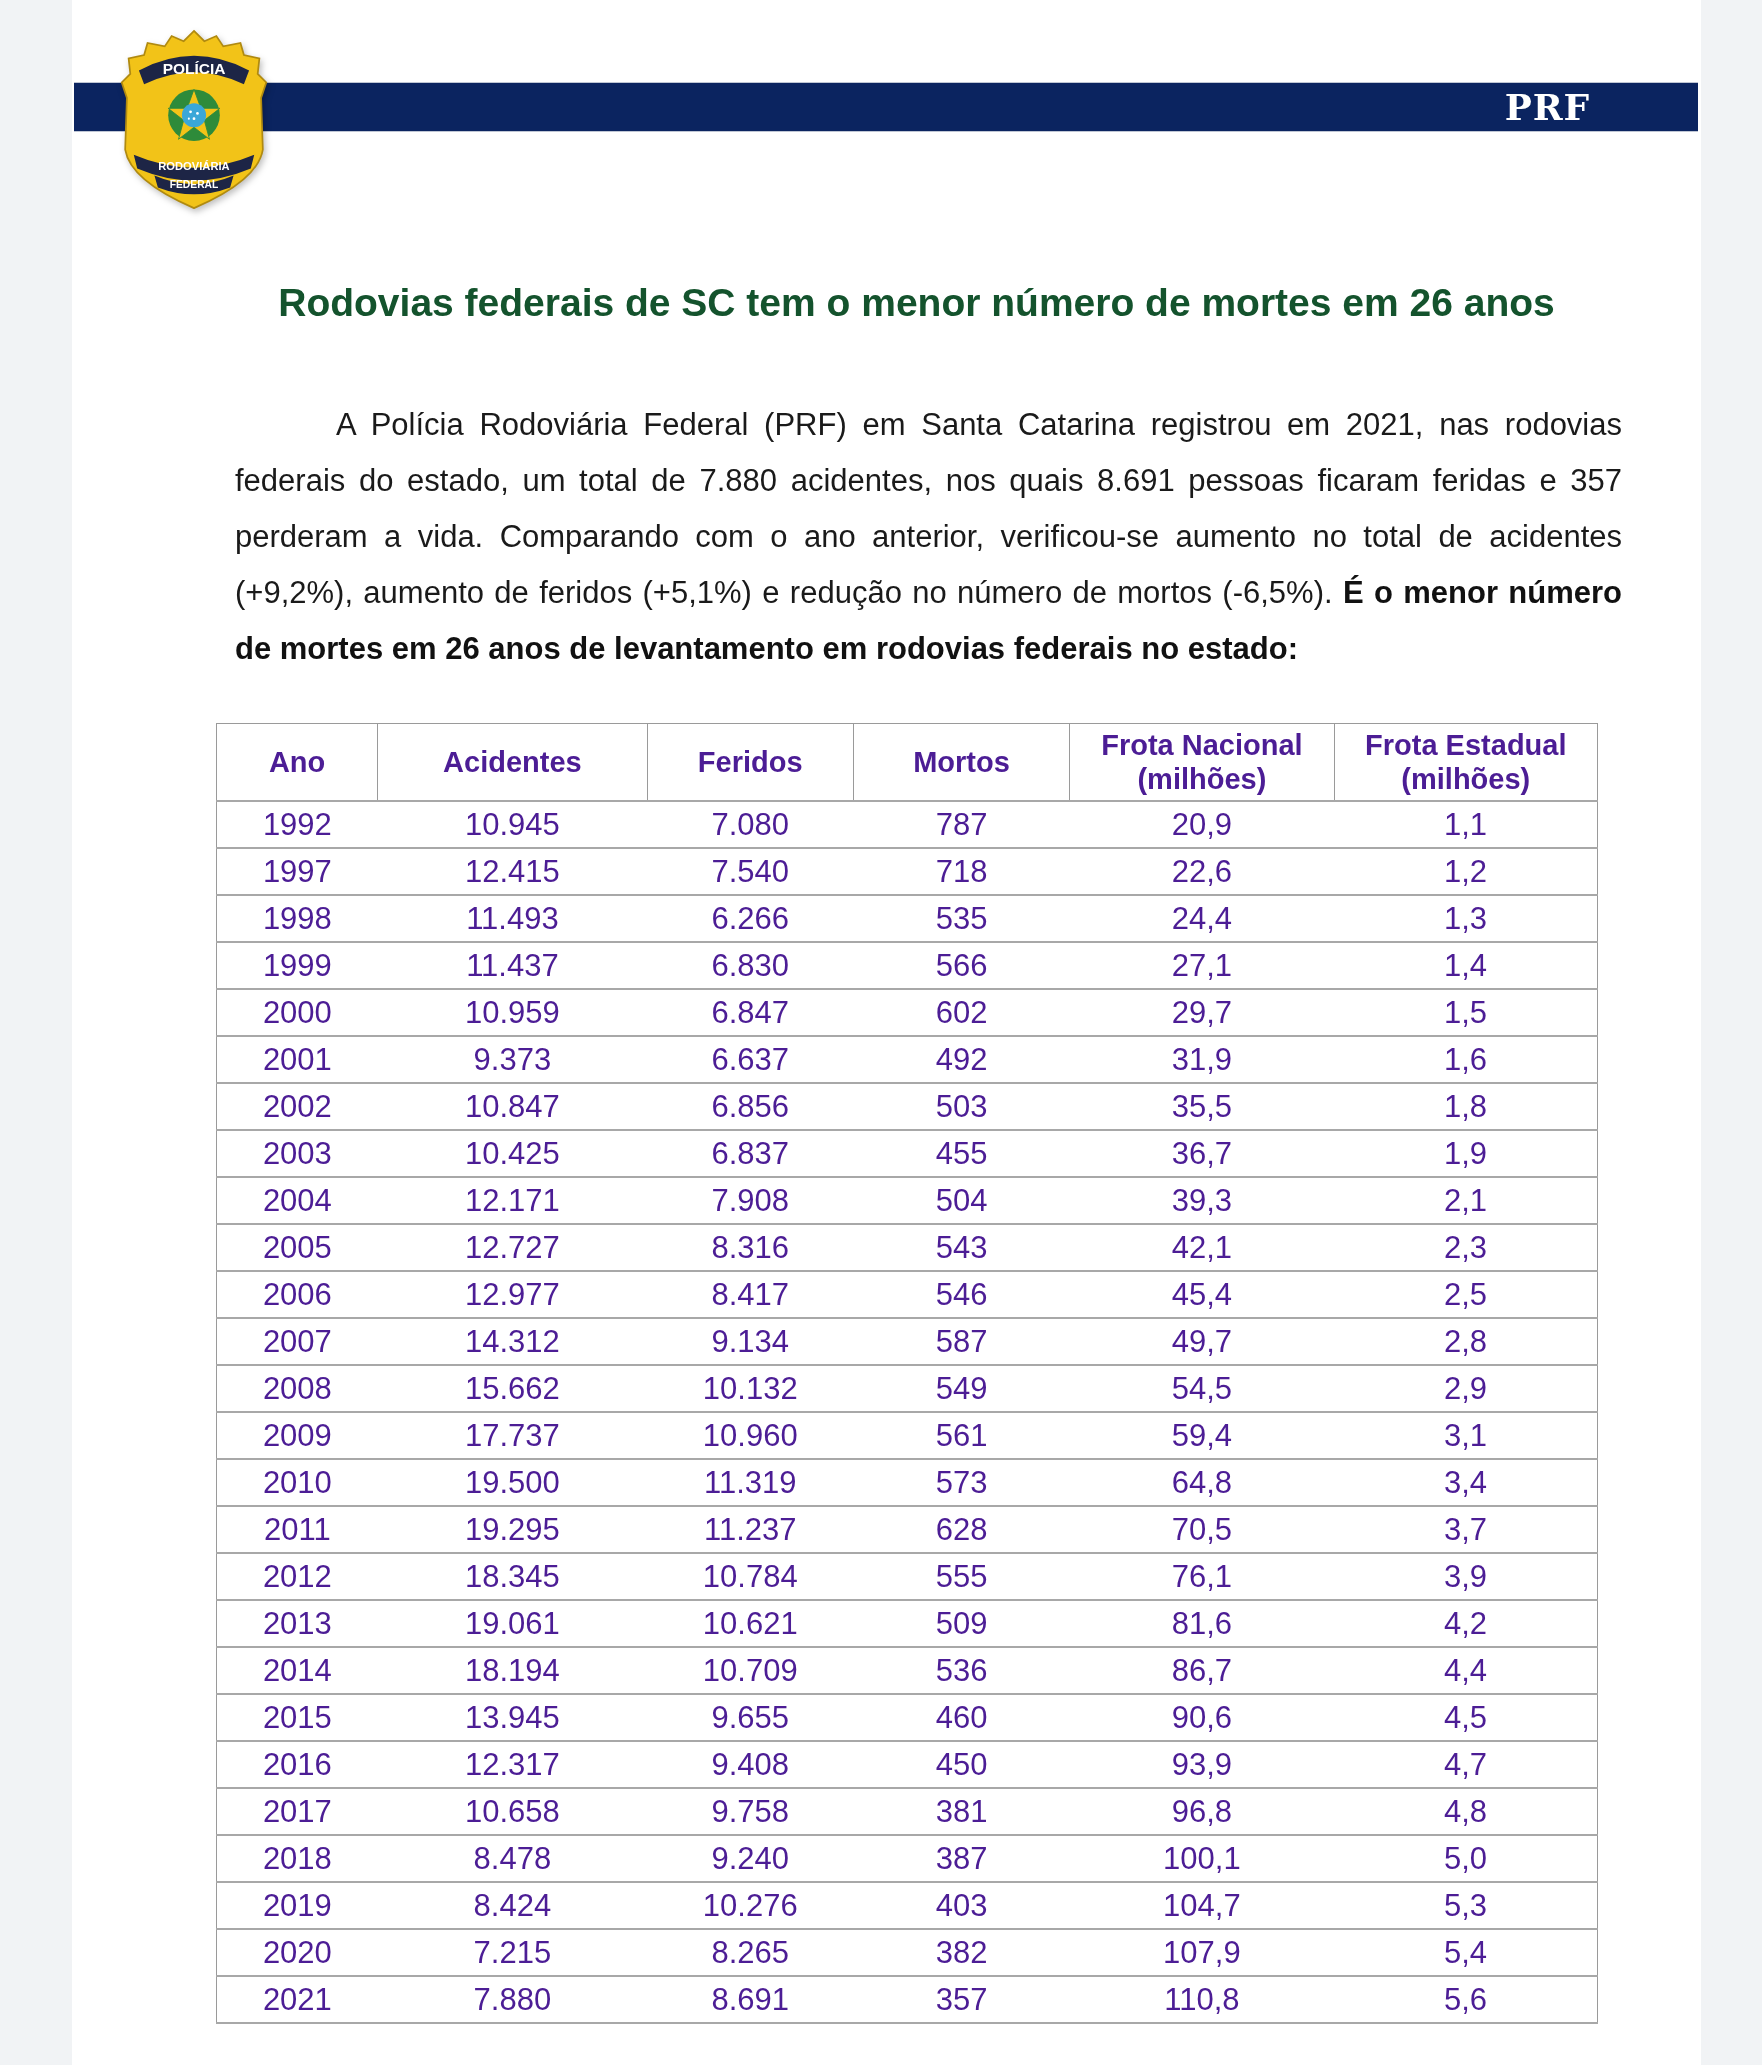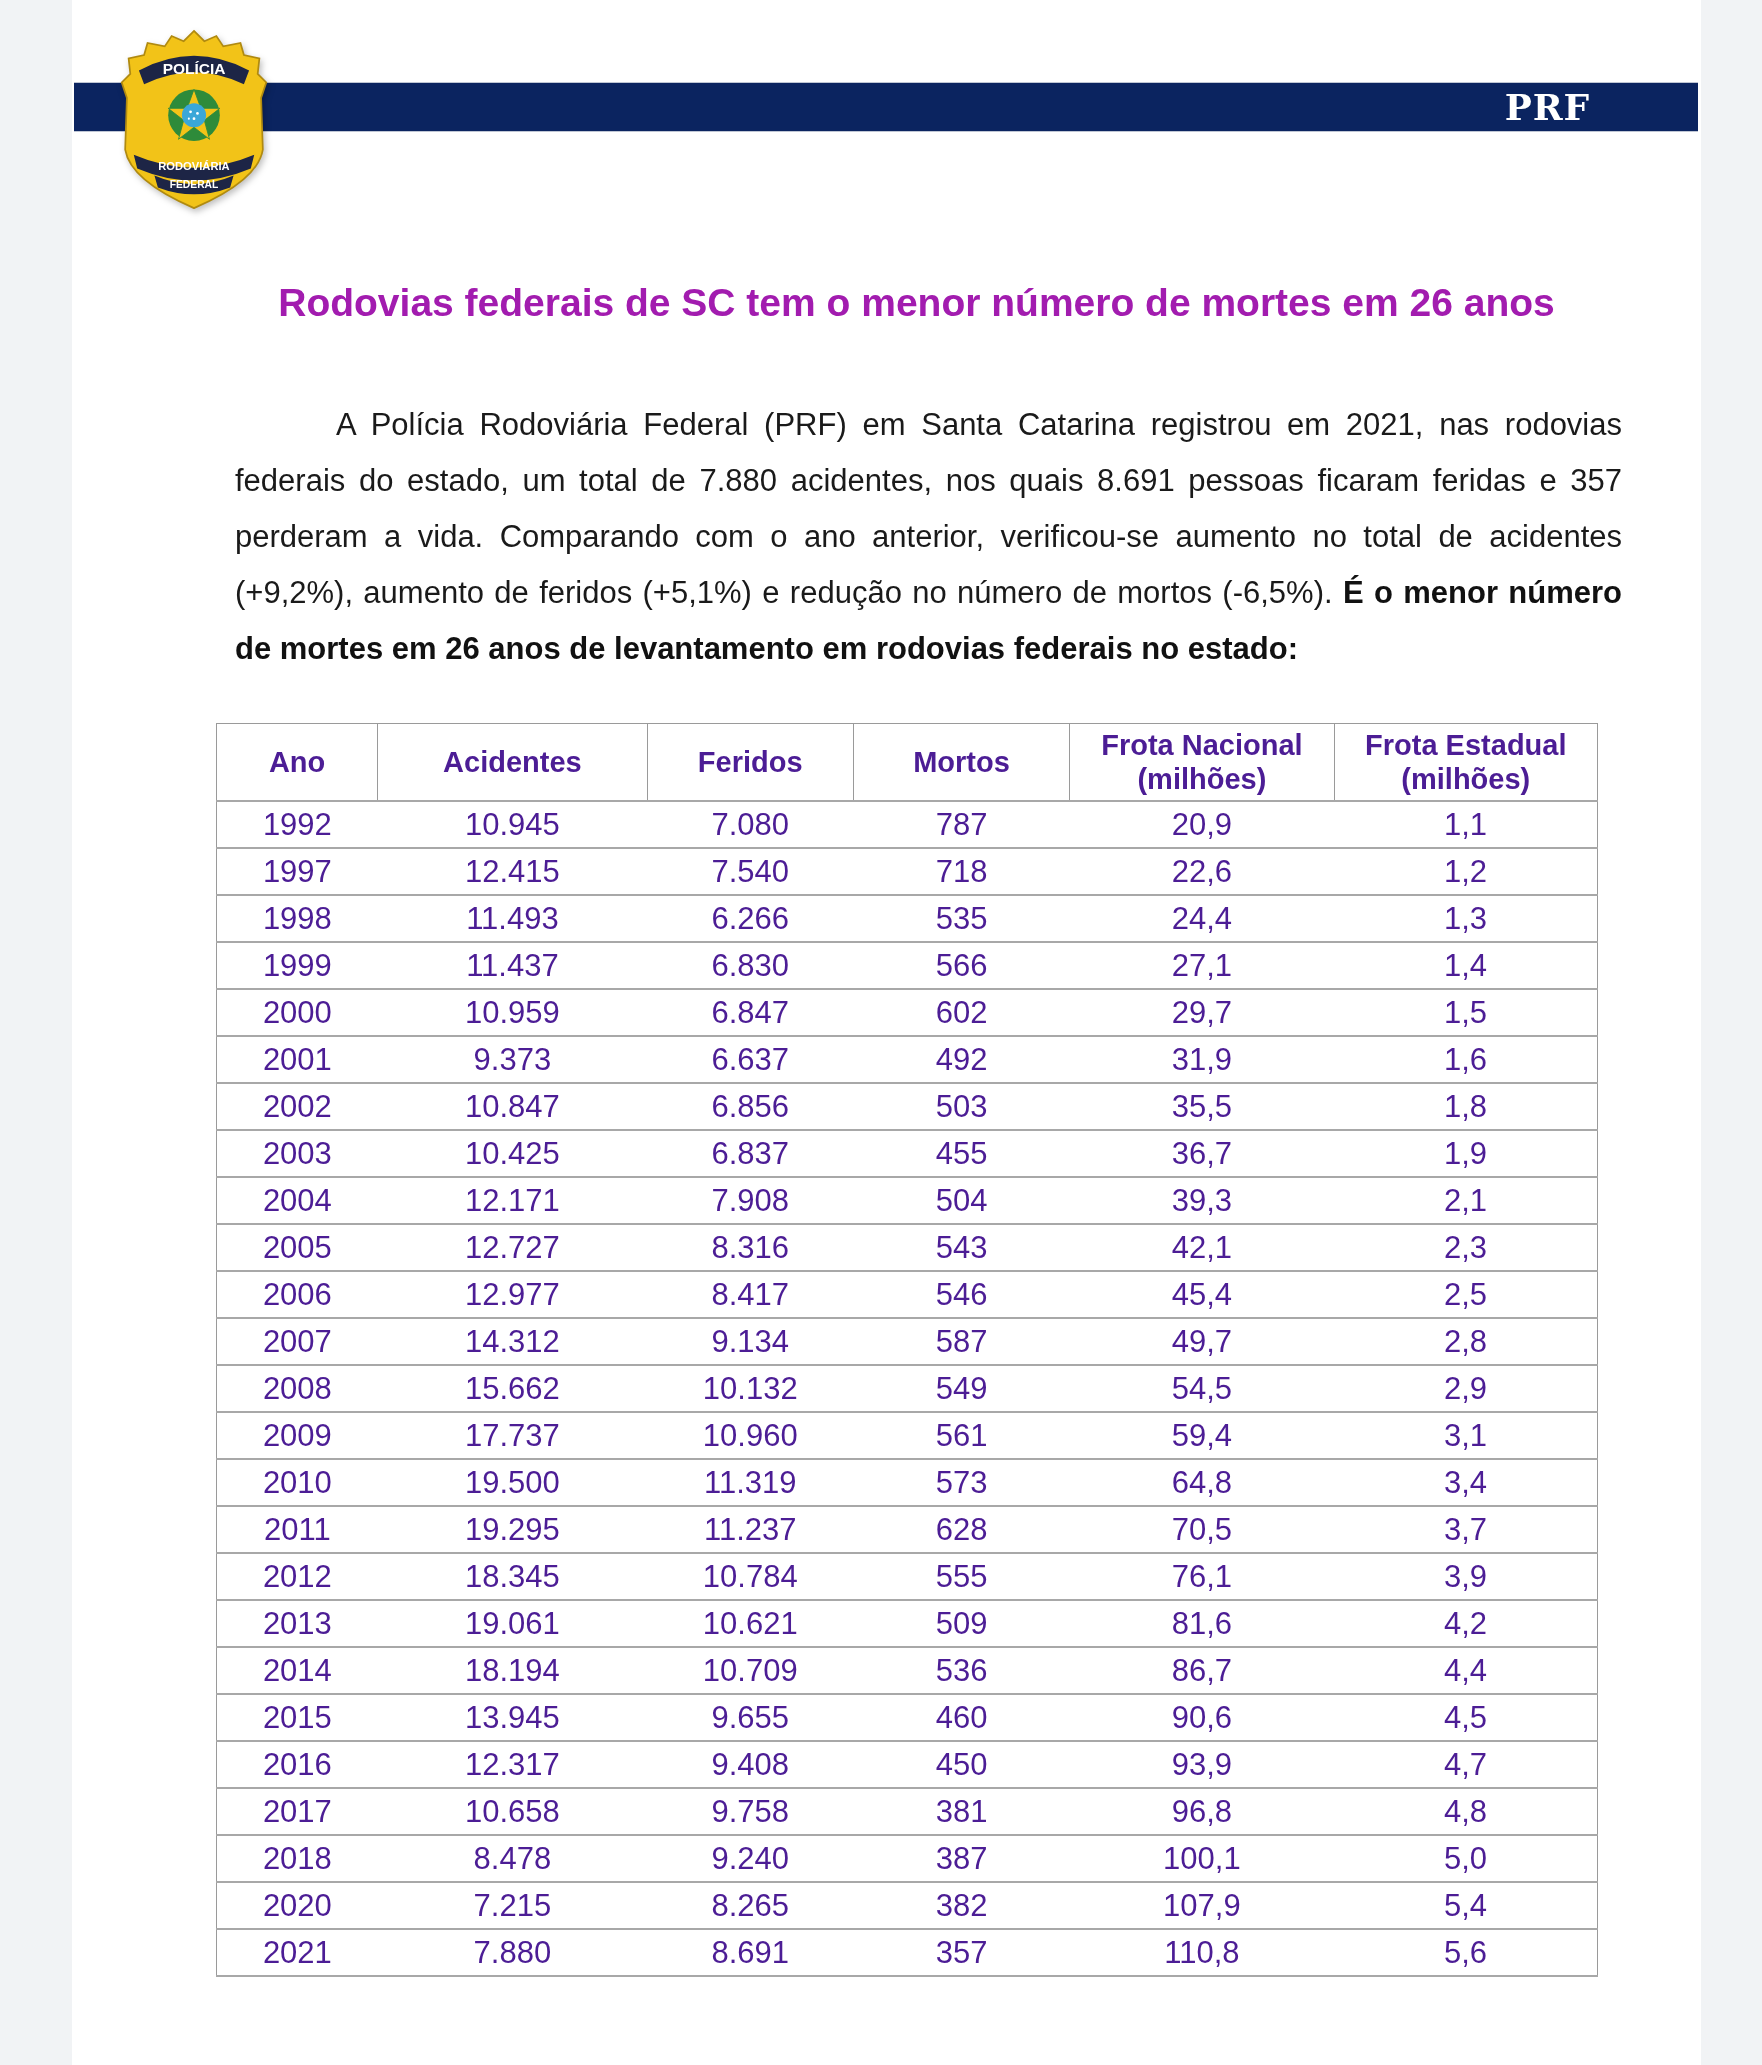--- a/index.html
+++ b/index.html
@@ -24,21 +24,21 @@
     color: #ffffff; font-family: "DejaVu Serif", serif; font-weight: bold;
     font-size: 36px; letter-spacing: 0.9px; line-height: 38px;
   }
   .badge {
     position: absolute; left: 120px; top: 29px; width: 148px; height: 181px;
     filter: drop-shadow(2.6px 3.4px 3.4px rgba(0,0,0,0.25));
   }
   .title {
     position: absolute; left: 129px; top: 277px; width: 1575px;
     text-align: center; font-weight: bold; font-size: 39px; line-height: 52px;
-    color: #a21caf;
+    color: #14532d;
   }
   .para {
     position: absolute; left: 227px; top: 397px; width: 1387px;
     font-size: 31px; line-height: 56px; text-align: justify; color: #1a1a1a; margin-left: 8px;
   }
   .para .indent { display: inline-block; width: 101px; }
   .para b { font-weight: bold; color: #111; }
   table.data {
     position: absolute; left: 216px; top: 723px; width: 1382px;
     border-collapse: collapse;
@@ -291,20 +291,28 @@
       </tr>
       <tr>
         <td class="c-ano">2018</td>
         <td class="c-acid">8.478</td>
         <td class="c-fer">9.240</td>
         <td class="c-mor">387</td>
         <td class="c-fn">100,1</td>
         <td class="c-fe">5,0</td>
       </tr>
       <tr>
+        <td class="c-ano">2019</td>
+        <td class="c-acid">8.424</td>
+        <td class="c-fer">10.276</td>
+        <td class="c-mor">403</td>
+        <td class="c-fn">104,7</td>
+        <td class="c-fe">5,3</td>
+      </tr>
+      <tr>
         <td class="c-ano">2020</td>
         <td class="c-acid">7.215</td>
         <td class="c-fer">8.265</td>
         <td class="c-mor">382</td>
         <td class="c-fn">107,9</td>
         <td class="c-fe">5,4</td>
       </tr>
       <tr>
         <td class="c-ano">2021</td>
         <td class="c-acid">7.880</td>

